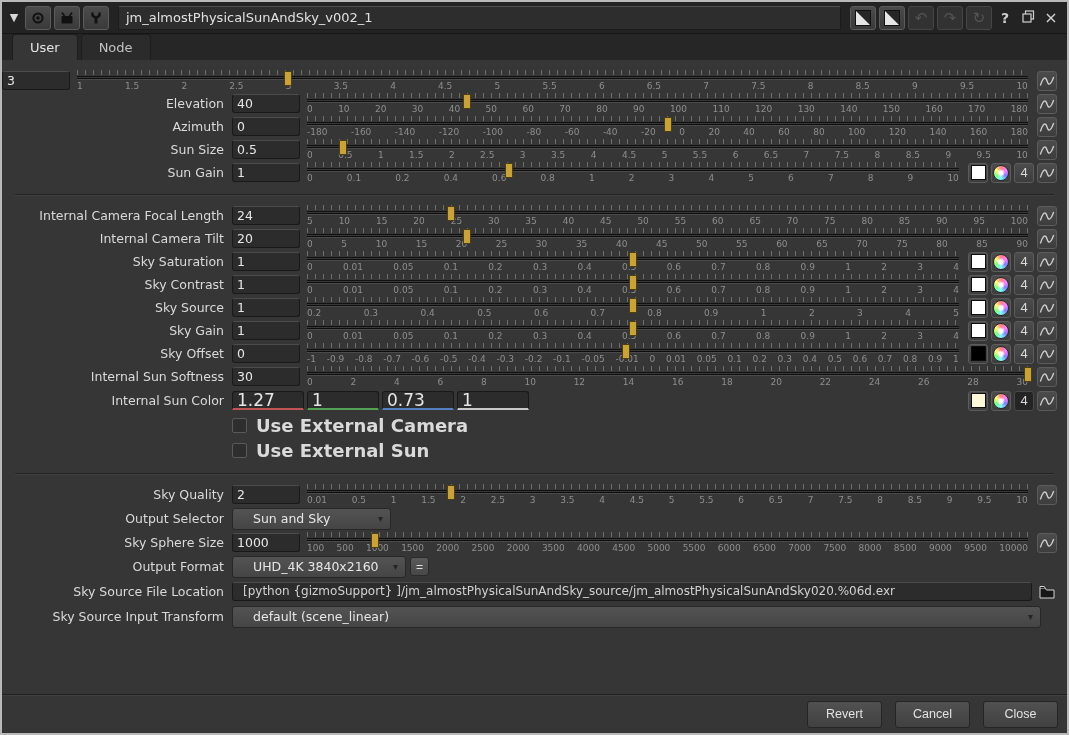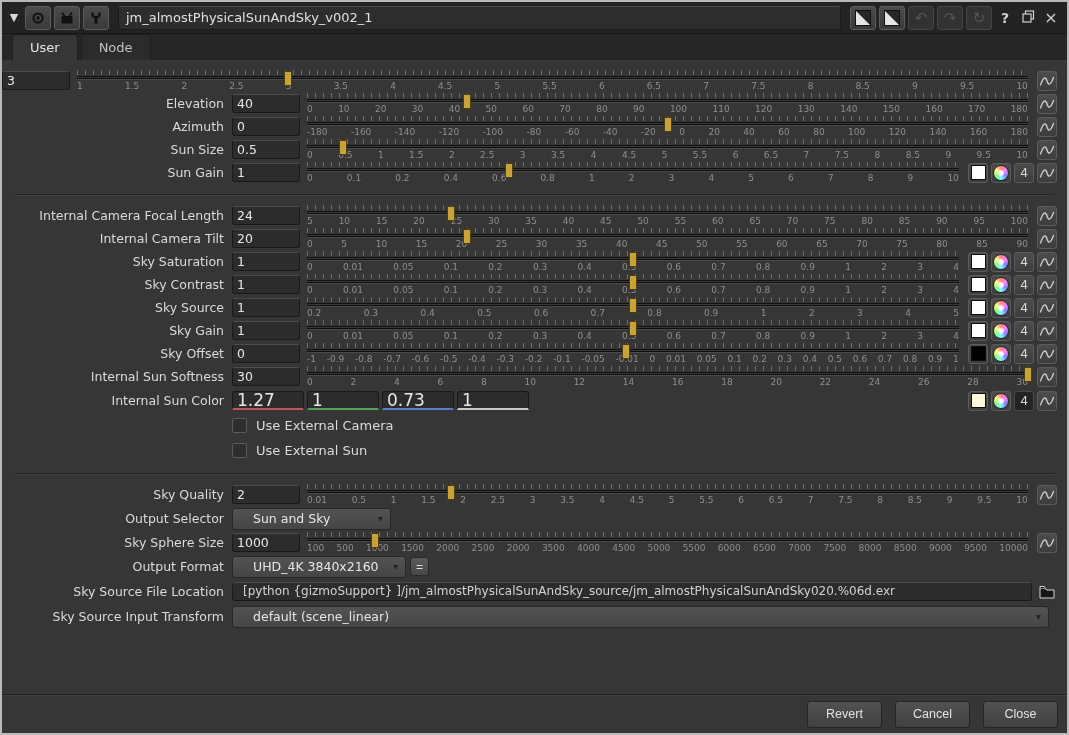--- a/index.html
+++ b/index.html
@@ -43,25 +43,25 @@
   .cbtn.pressed{background:#242424;border-color:#484848;}
   .swatchbox{width:13px;height:13px;border:1px solid #0e0e0e;}
   .wheel{width:14px;height:14px;border-radius:50%;border:1px solid #2a2a2a;
     background:radial-gradient(circle at 50% 50%, #ffffff 0 18%, transparent 40%),
       conic-gradient(#ff8080,#ff80ff,#8080ff,#80ffff,#80ff80,#ffff80,#ff8080);}
   .fourtxt{color:#dadada;font-size:13px;}
   .spacer{flex:1;}
   .divider{border-top:1px solid #232323;box-shadow:0 1px 0 rgba(255,255,255,0.05);margin:10px 13px 9px 13px;}
   .chkrow{display:flex;align-items:center;height:25px;padding-left:230px;}
   .checkbox{flex:none;width:13px;height:13px;background:#2e2e2e;border:1px solid #5a5a5a;border-radius:2px;}
-  .chklabel{color:#dadada;font-size:13px;padding-left:9px;}
+  .chklabel{color:#dadada;font-size:18px;padding-left:9px;font-weight:bold;}
   .select{flex:none;position:relative;height:20px;line-height:20px;background:linear-gradient(#535353,#454545);
     border:1px solid #272727;border-radius:3px;color:#e6e6e6;font-size:12.5px;padding:0 24px 0 20px;white-space:nowrap;}
   .select .sarrow{position:absolute;right:7px;top:0;color:#242424;font-size:10px;}
-  .select.full{flex:1;margin-right:8px;}
+  .select.full{flex:1;margin-right:16px;}
   .eqbtn{flex:none;width:19px;height:19px;margin-left:4px;background:linear-gradient(#5a5a5a,#474747);border:1px solid #2a2a2a;
     border-radius:3px;color:#e0e0e0;font-size:12px;display:flex;align-items:center;justify-content:center;padding:0;}
   .fileinput{flex:1;height:17px;background:#2c2c2c;border:1px solid #191919;border-top-color:#4c4c4c;border-radius:3px;
     color:#d2d2d2;font-size:12px;line-height:17px;padding:0 10px;white-space:nowrap;overflow:hidden;}
   .folderbtn{flex:none;width:20px;height:20px;margin-left:5px;background:none;border:none;display:flex;align-items:center;justify-content:center;padding:0;}
   
   .grow{flex:1;}
   .footer{flex:none;height:38px;border-top:1px solid #1f1f1f;box-shadow:inset 0 1px 0 #404040;
     display:flex;align-items:center;justify-content:flex-end;gap:13px;padding-right:9px;}
   .fbtn{width:75px;height:27px;background:linear-gradient(#515151,#414141);border:1px solid #252525;border-radius:3px;

